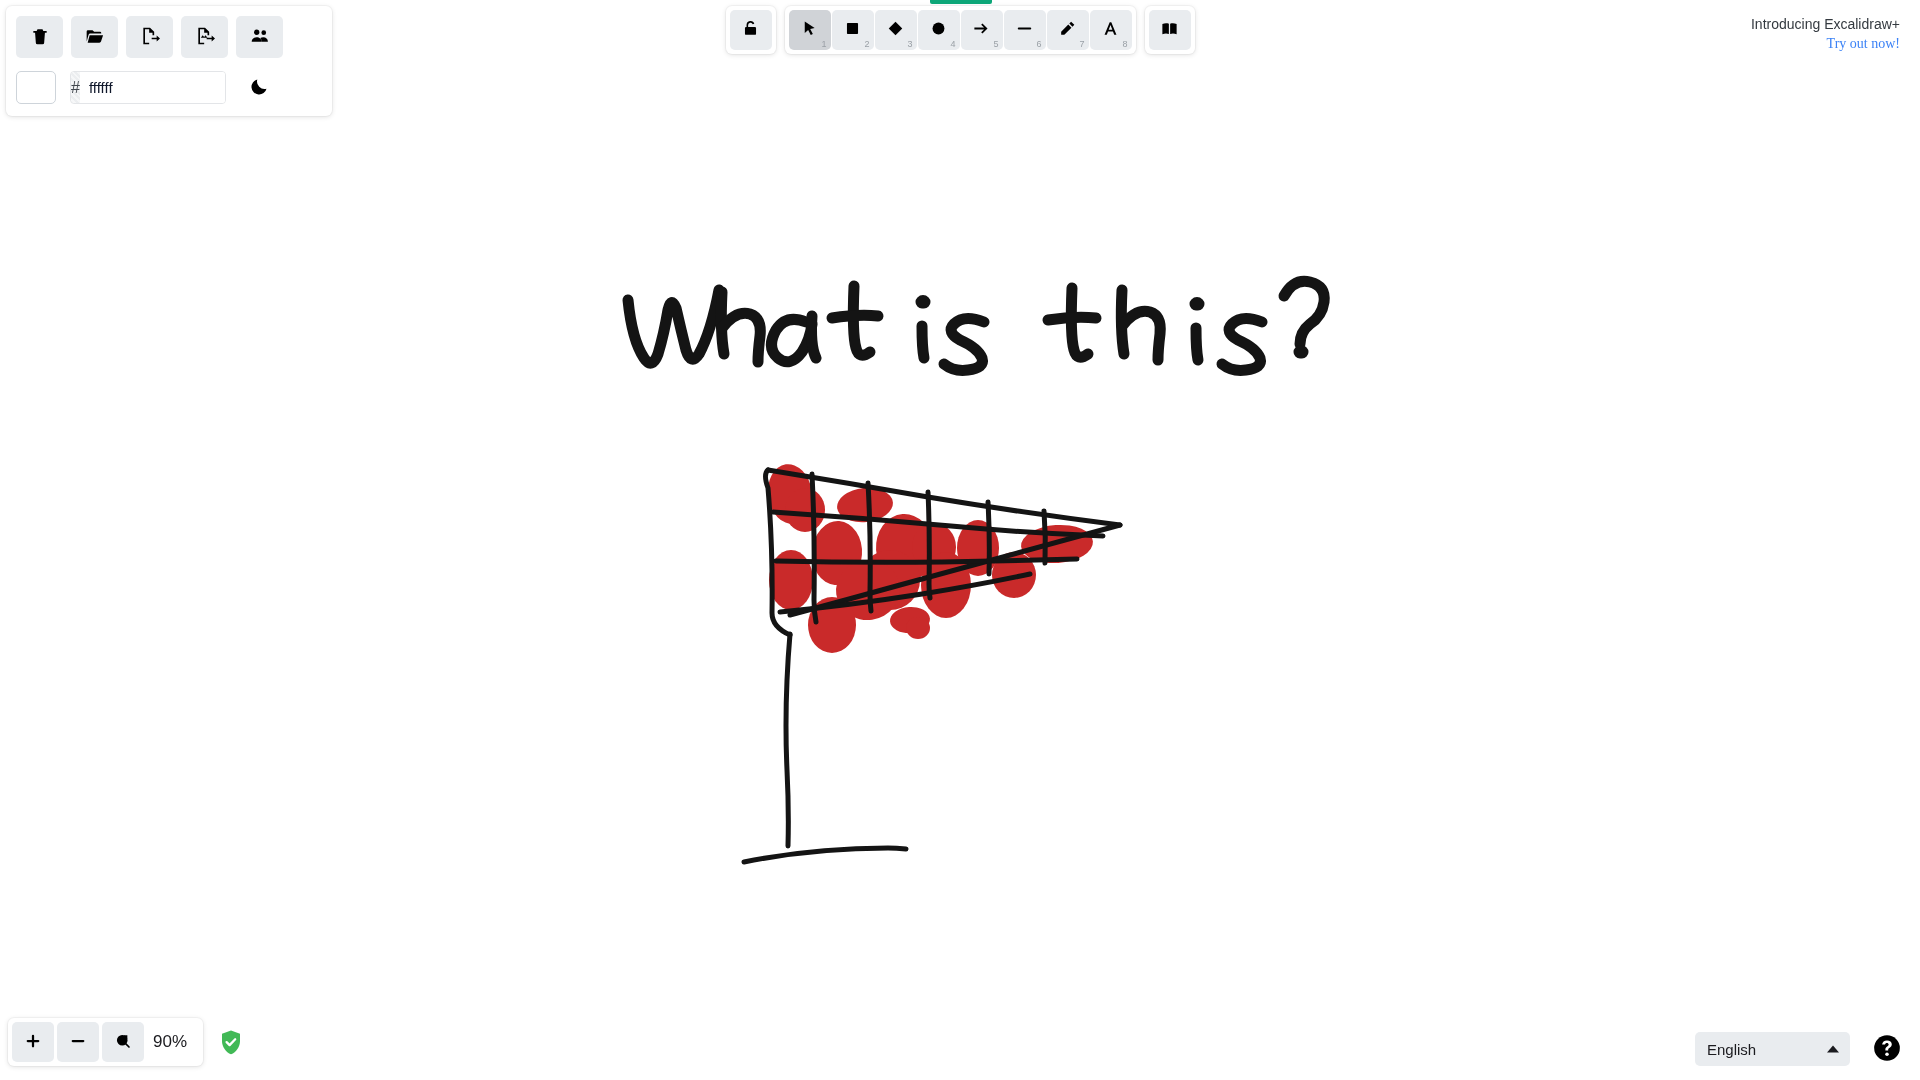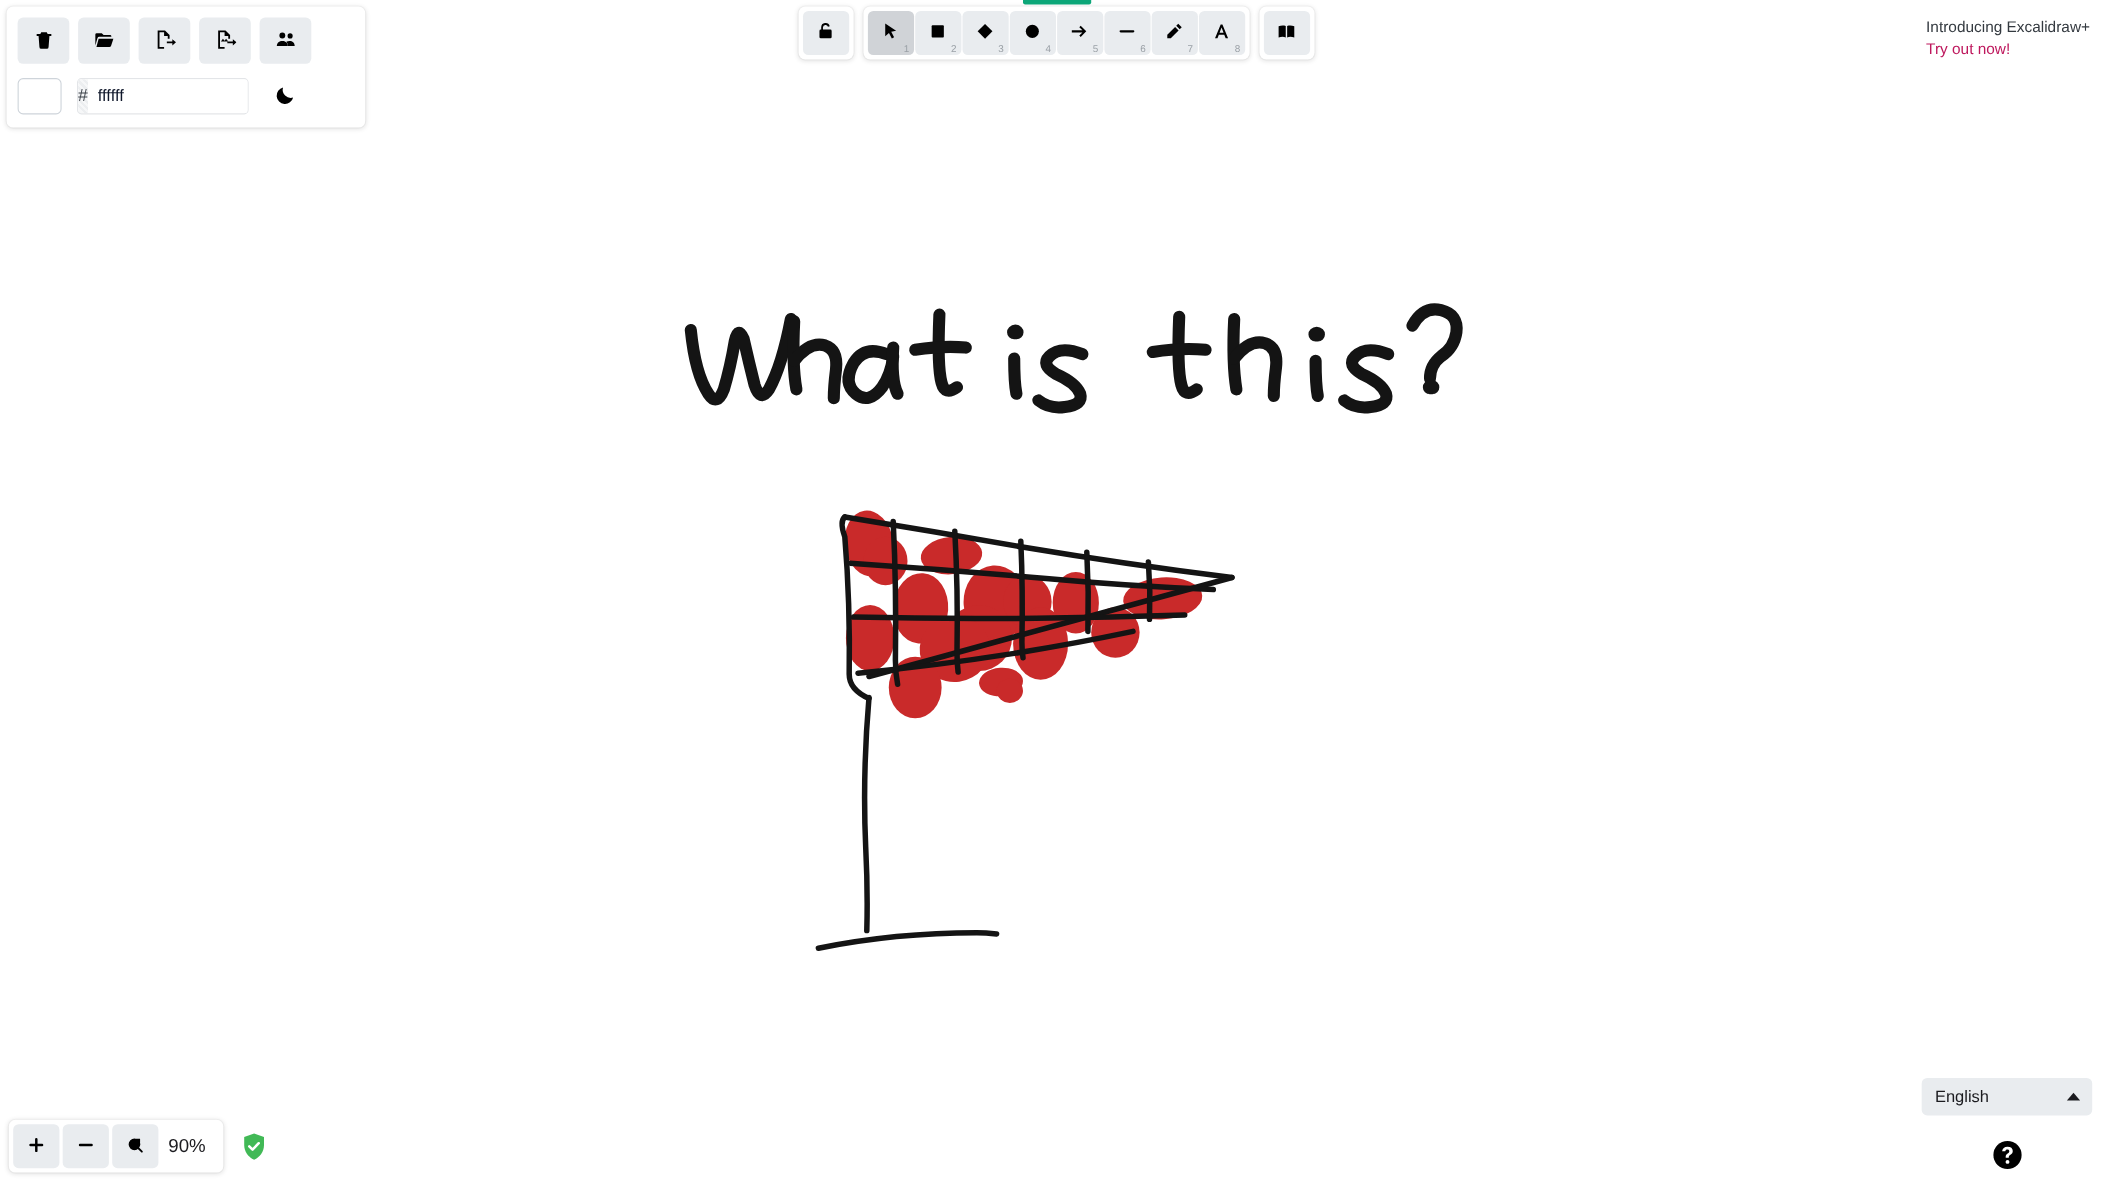--- a/index.html
+++ b/index.html
@@ -108,26 +108,27 @@
   .lock-btn, .lib-btn {
     width: 42px; height: 40px; border: none; border-radius: 5px;
     background: #e9ecef; display:flex; align-items:center; justify-content:center;
     cursor: pointer;
   }
   .lock-btn svg, .lib-btn svg { width: 19px; height: 19px; fill: #000; }
 
   
   .promo {
     position: absolute; right: 20px; top: 14px; z-index: 30;
-    text-align: left; line-height: 1.45;
+    text-align: right; line-height: 1.45;
   }
   .promo-title { font-size: 14px; color: #343a40; }
   .promo-link {
-    font-size: 14px; color: #be185d; text-decoration: none; cursor: pointer;
+    font-size: 14px; color: #3b82f6; text-decoration: none; cursor: pointer;
     display: block;
+    font-family: Liberation Serif, serif;
   }
 
   
   .bottom-left {
     position: absolute; left: 8px; bottom: 14px; z-index: 30;
     display: flex; align-items: center; gap: 16px;
   }
   .zoom-island {
     display: flex; align-items: center; padding: 4px; gap: 3px;
     border-radius: 6px;
@@ -142,21 +143,21 @@
     min-width: 52px; 
     font-size: 17px; color: #1b1b1f; padding: 0 6px;
     font-family: "Liberation Sans", sans-serif;
     cursor: pointer; user-select: none;
   }
   .shield { width: 24px; height: 27px; }
 
   
   .bottom-right {
     position: absolute; right: 18px; bottom: 14px; z-index: 30;
-    display: flex; align-items: center; gap: 22px; flex-direction: column;
+    display: flex; align-items: center; gap: 22px;
   }
   .lang-select {
     position: relative;
     width: 155px; height: 34px;
     background: #e9ecef; border: none; border-radius: 5px;
     display: flex; align-items: center; padding: 0 12px;
     font-size: 15px; color: #1b1b1f; cursor: pointer;
     font-family: "Liberation Sans", sans-serif;
   }
   .lang-caret {

